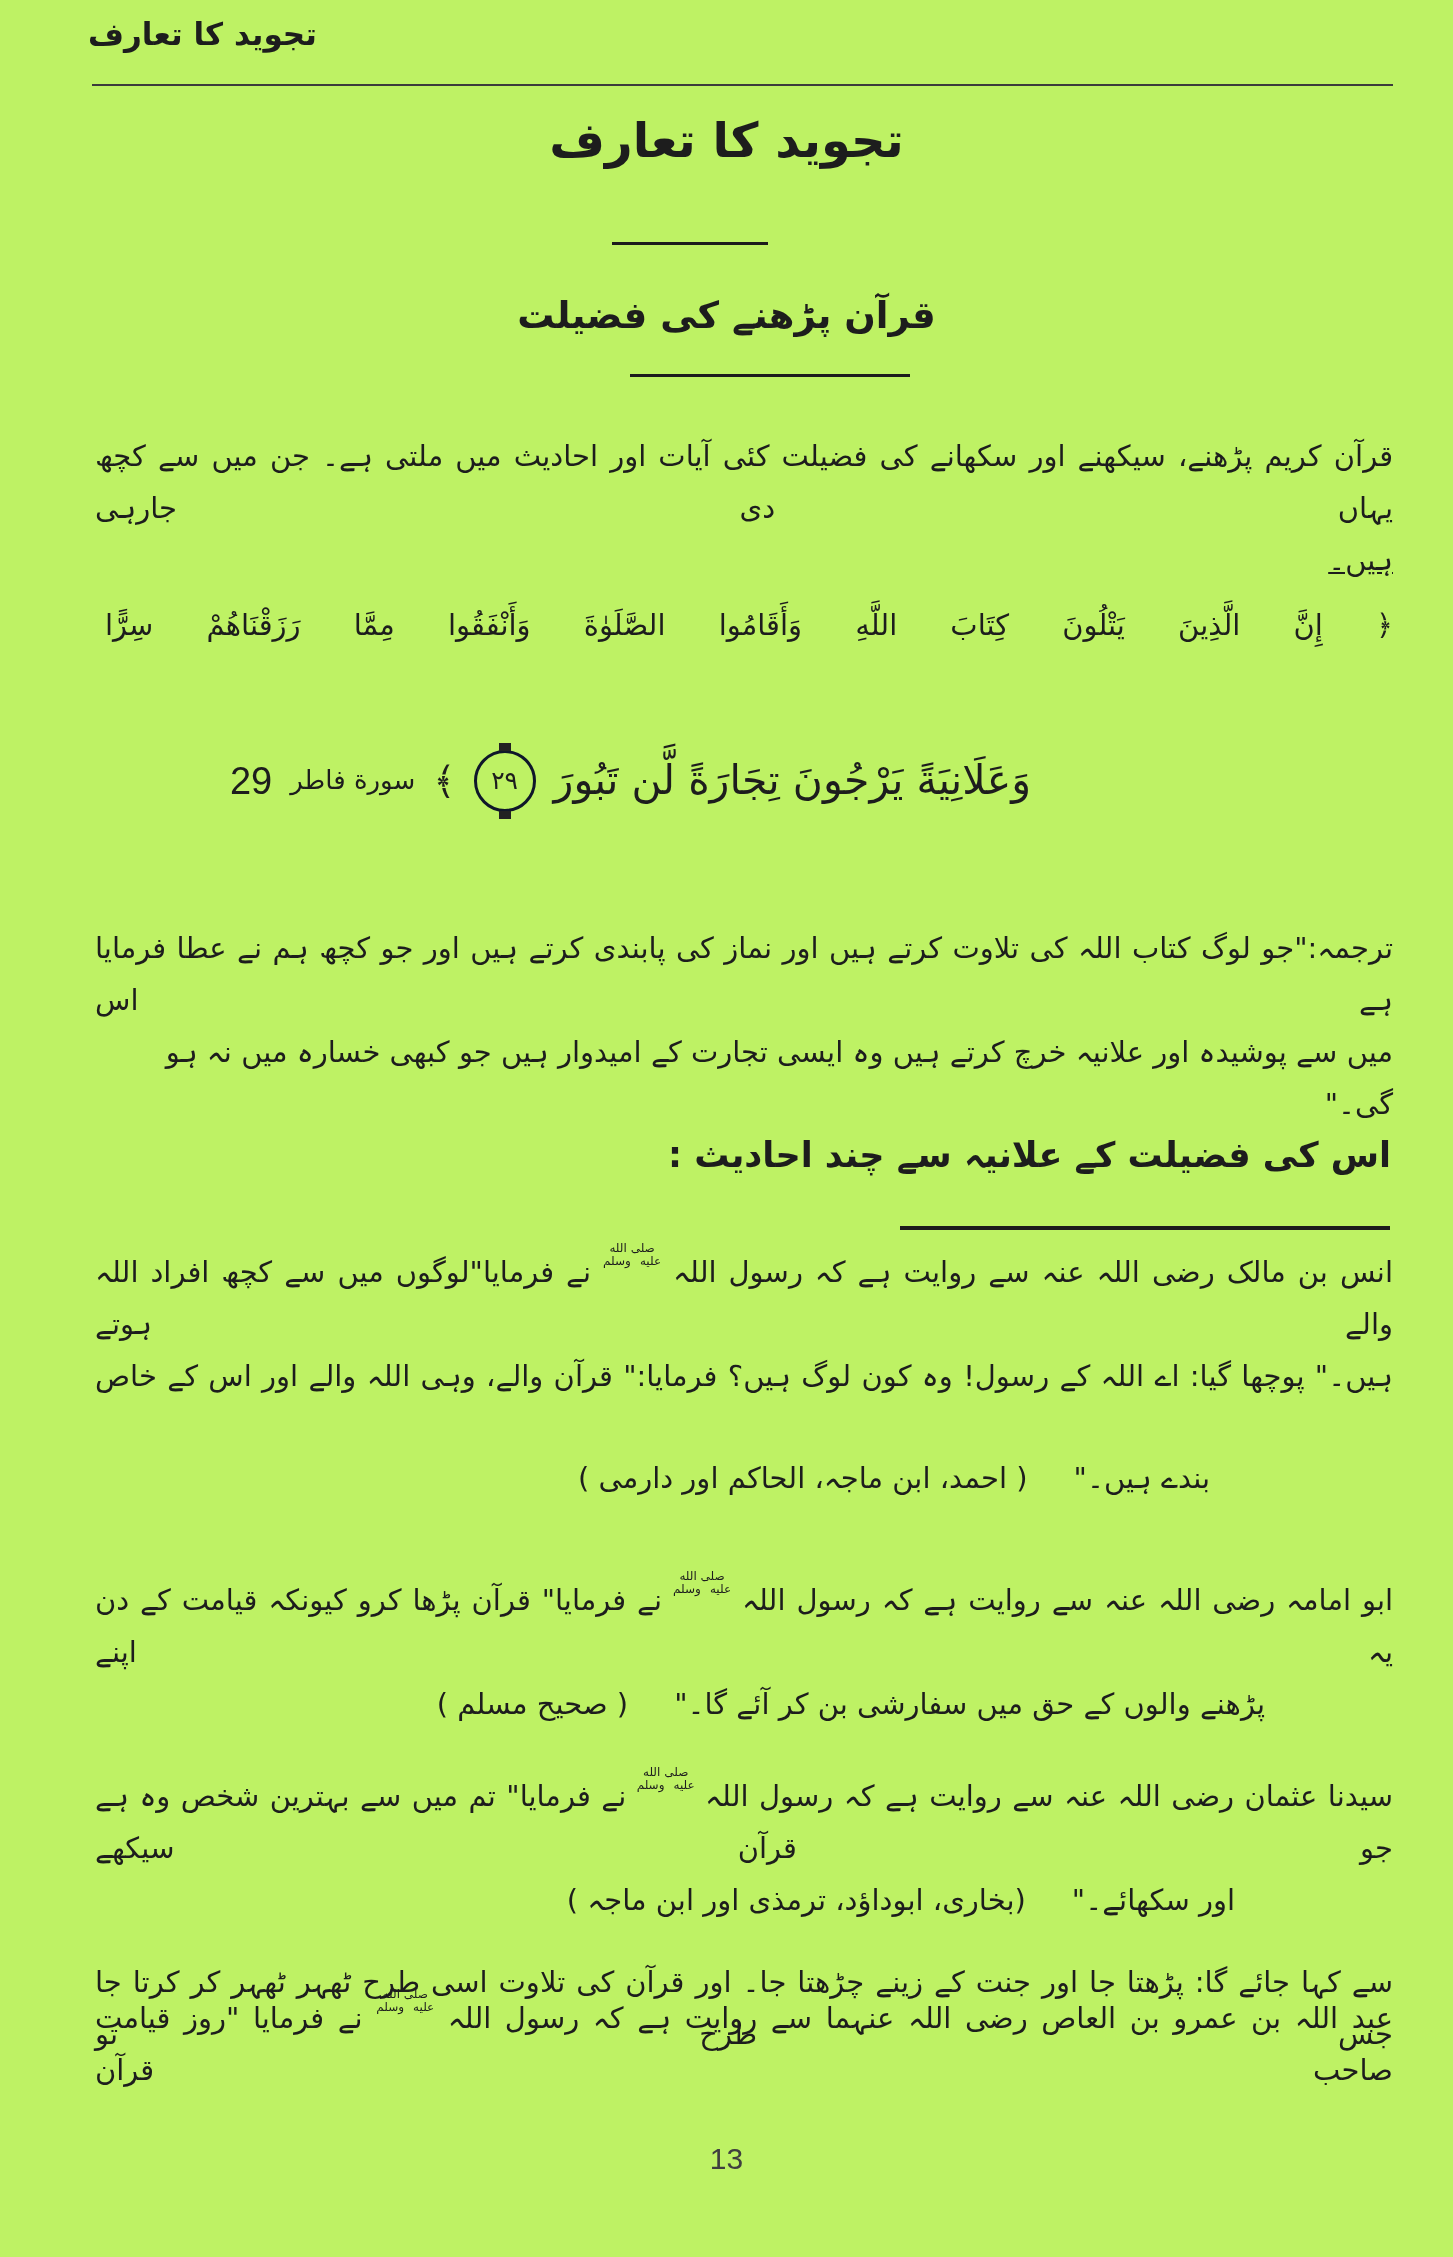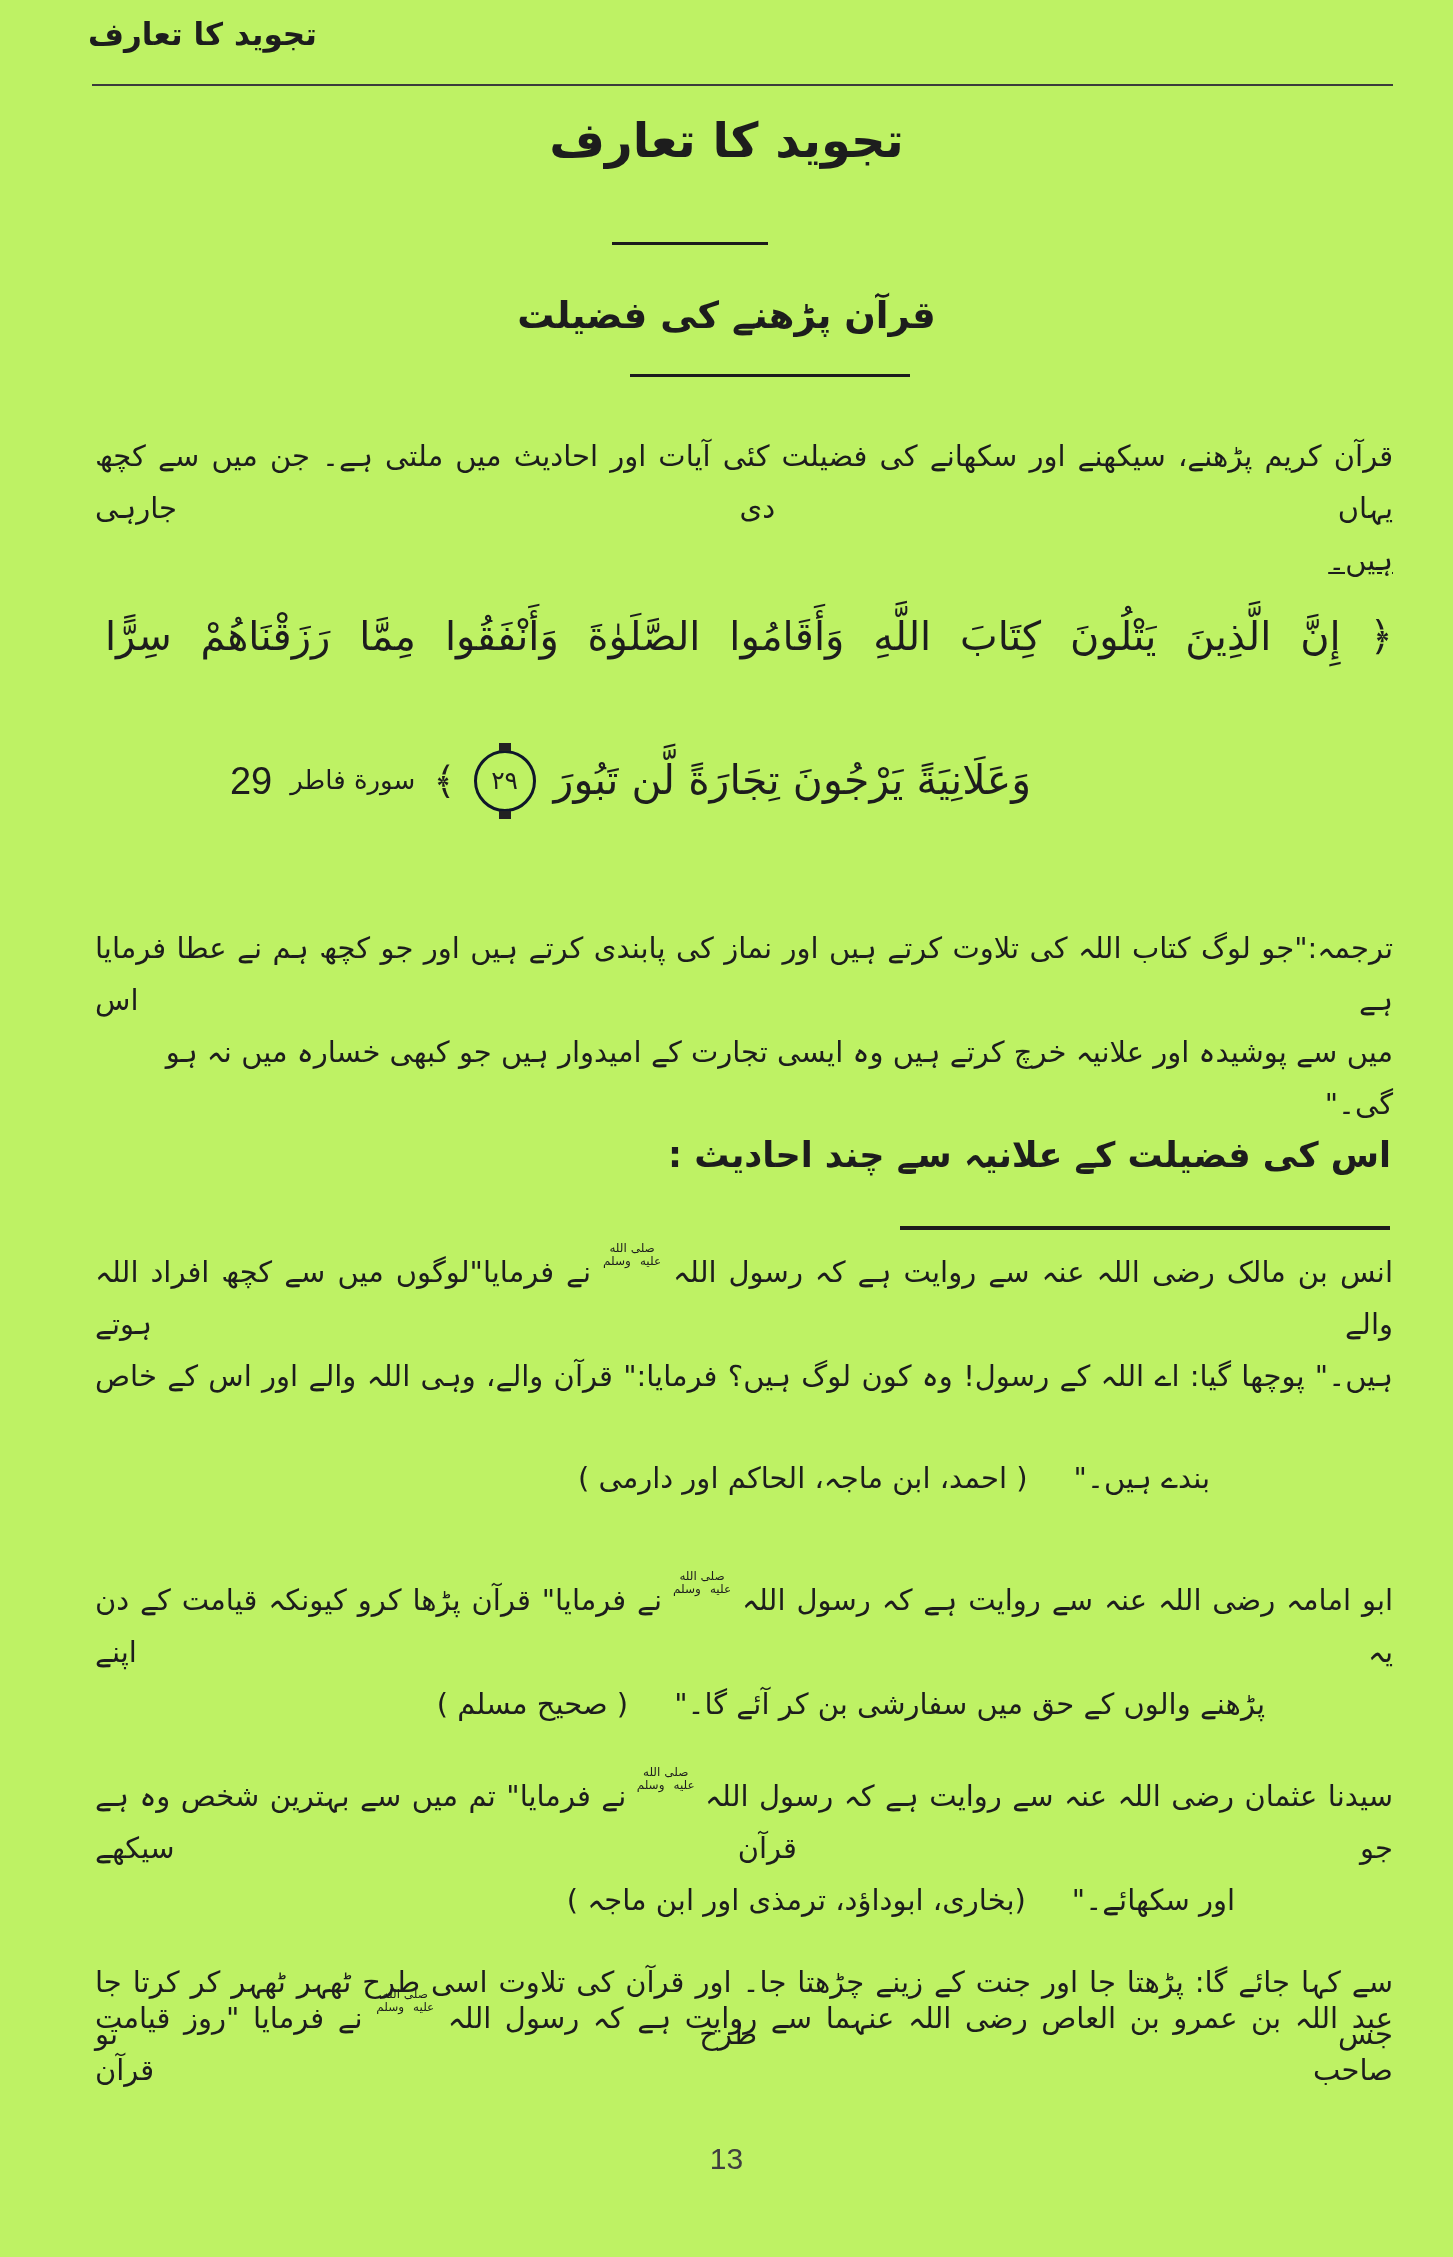--- a/index.html
+++ b/index.html
@@ -39,21 +39,21 @@
   
   .line{
     position:absolute;left:95px;right:60px;
     direction:rtl;font-size:29px;line-height:1.8;color:#1d1d1d;
   }
   .just{text-align:justify;text-align-last:justify;-moz-text-align-last:justify;}
   .right{text-align:right;}
   
   .verse-line1{
     position:absolute;left:105px;right:60px;top:596px;
-    direction:rtl;font-size:40px;line-height:2.0;
+    direction:rtl;font-size:29px;line-height:2.0;
     text-align:justify;text-align-last:justify;-moz-text-align-last:justify;
   }
   .verse-line2{
     position:absolute;right:422px;top:742px;
     direction:rtl;display:flex;align-items:center;gap:18px;
     font-size:41px;line-height:1.9;white-space:nowrap;
   }
   .ayah-badge{
     position:relative;display:flex;align-items:center;justify-content:center;
     width:56px;height:56px;border:3px solid #0f172a;border-radius:50%;

